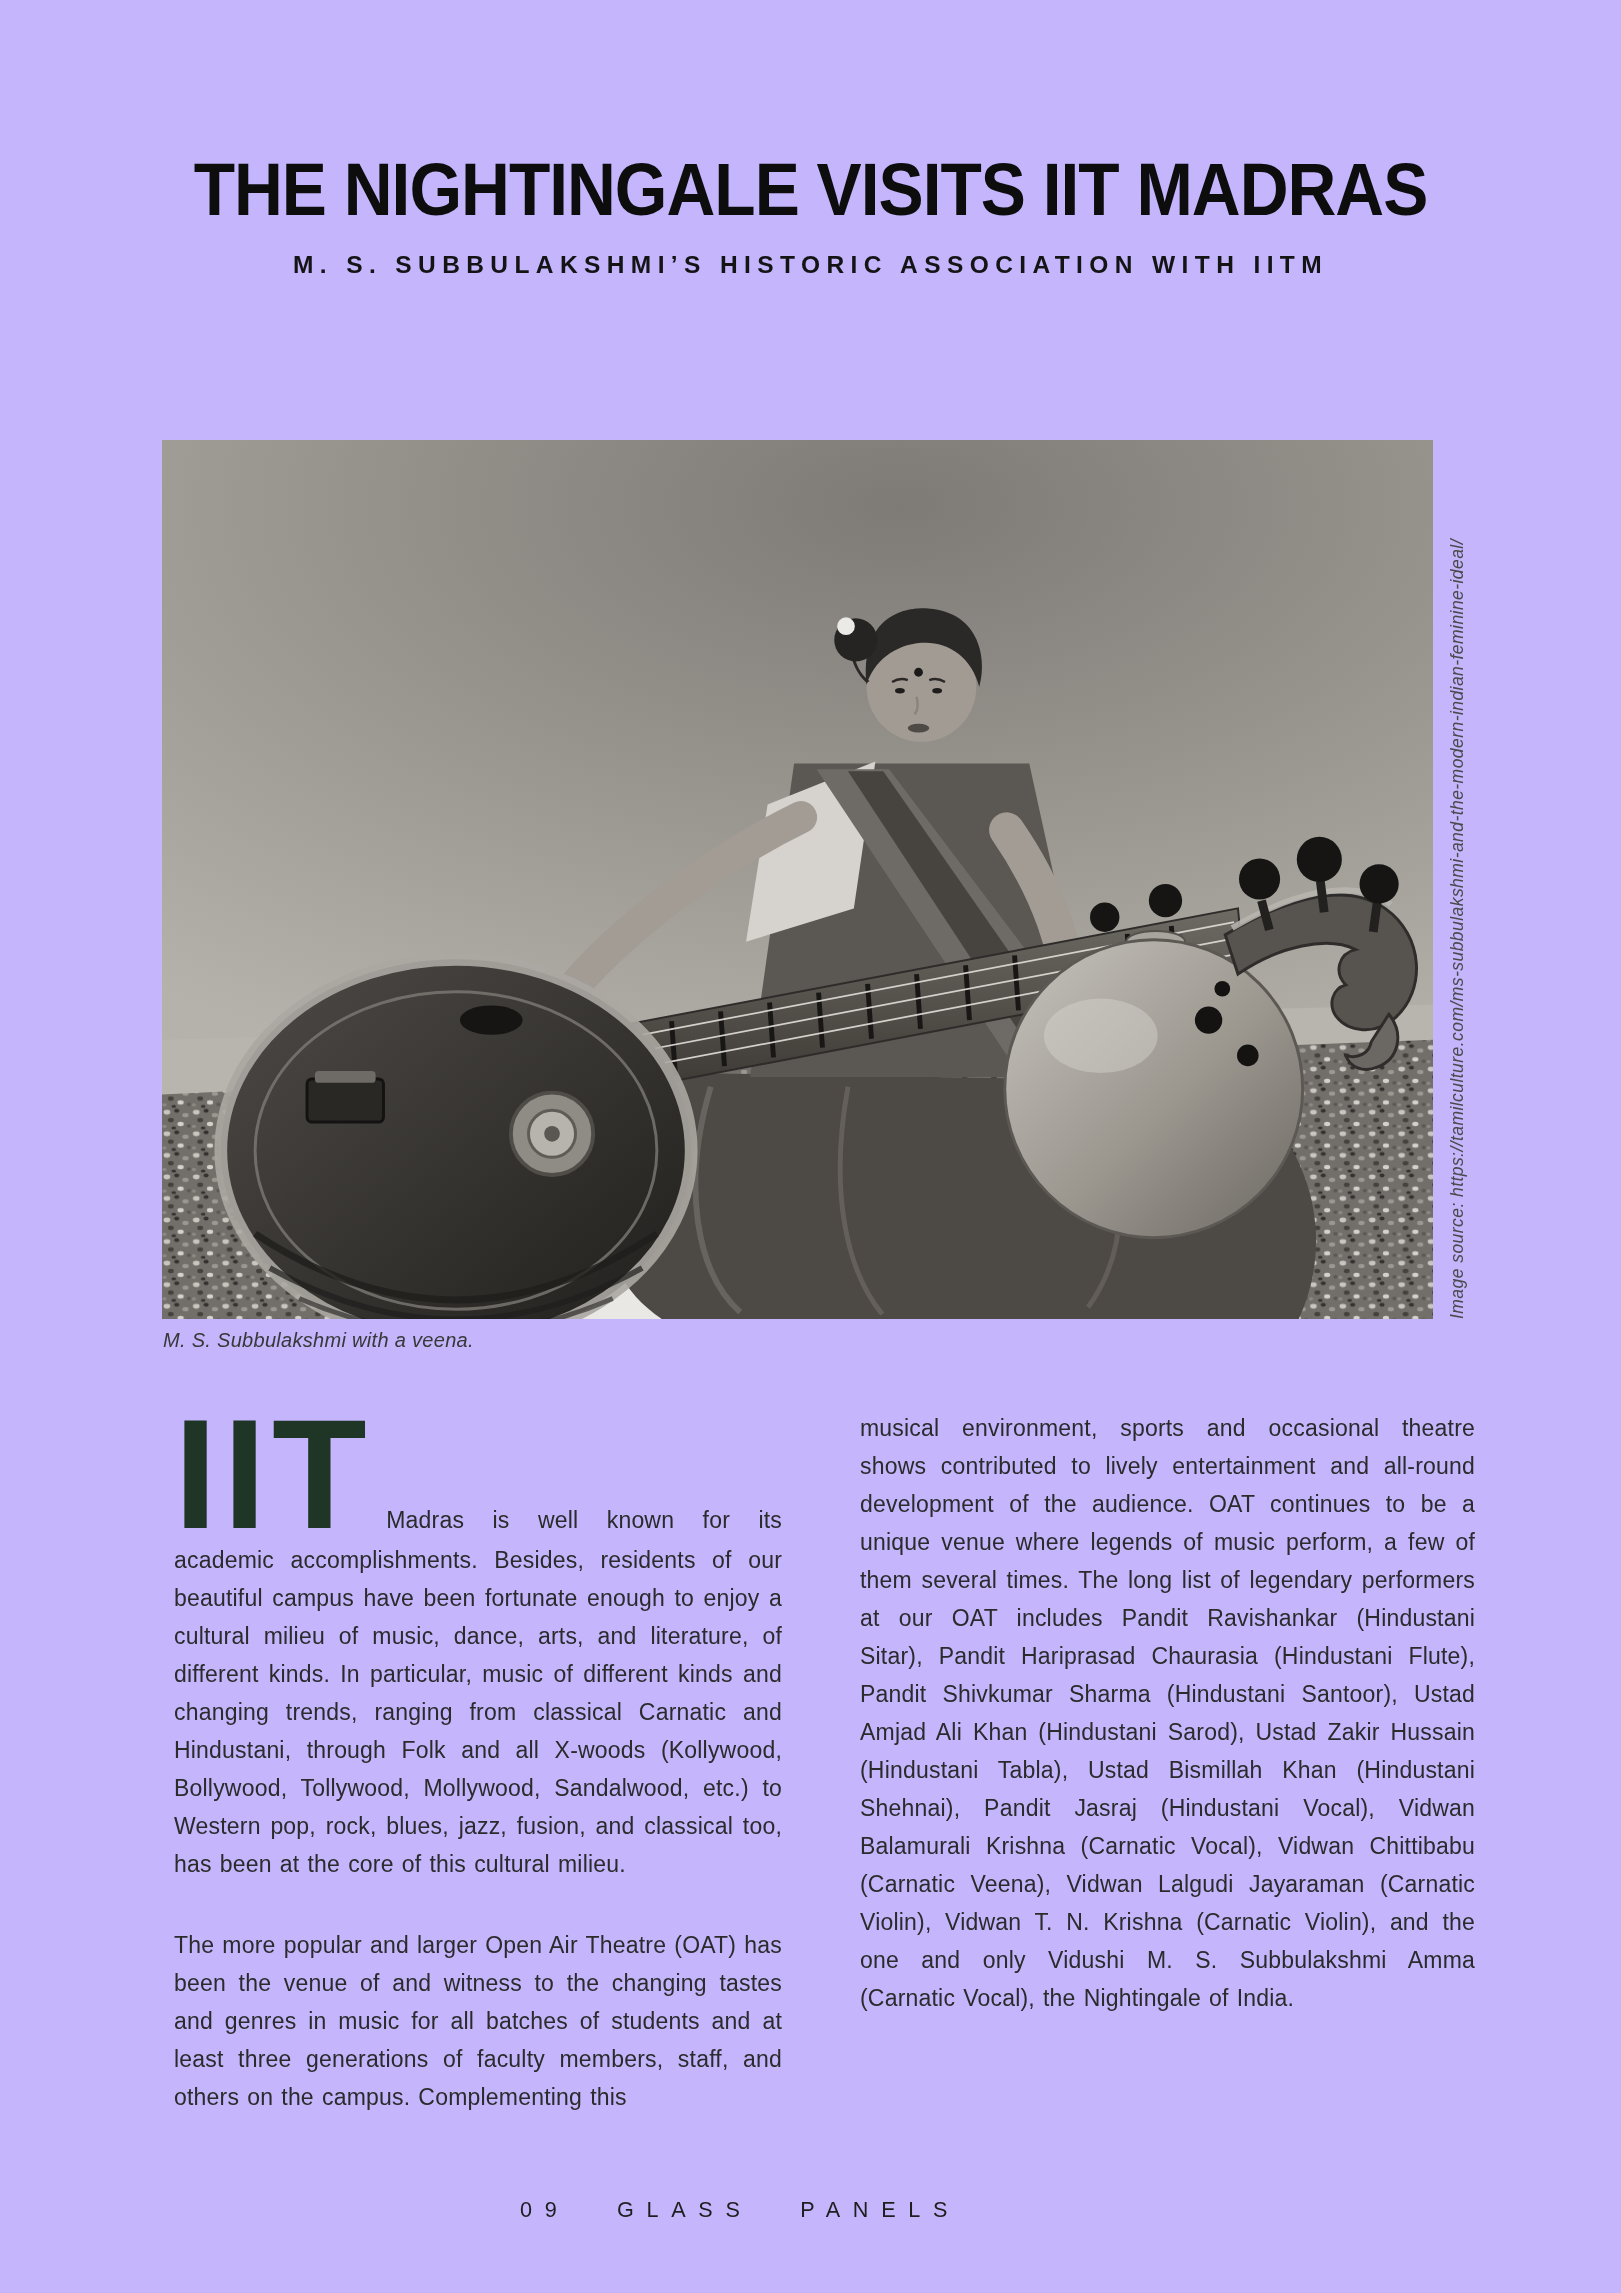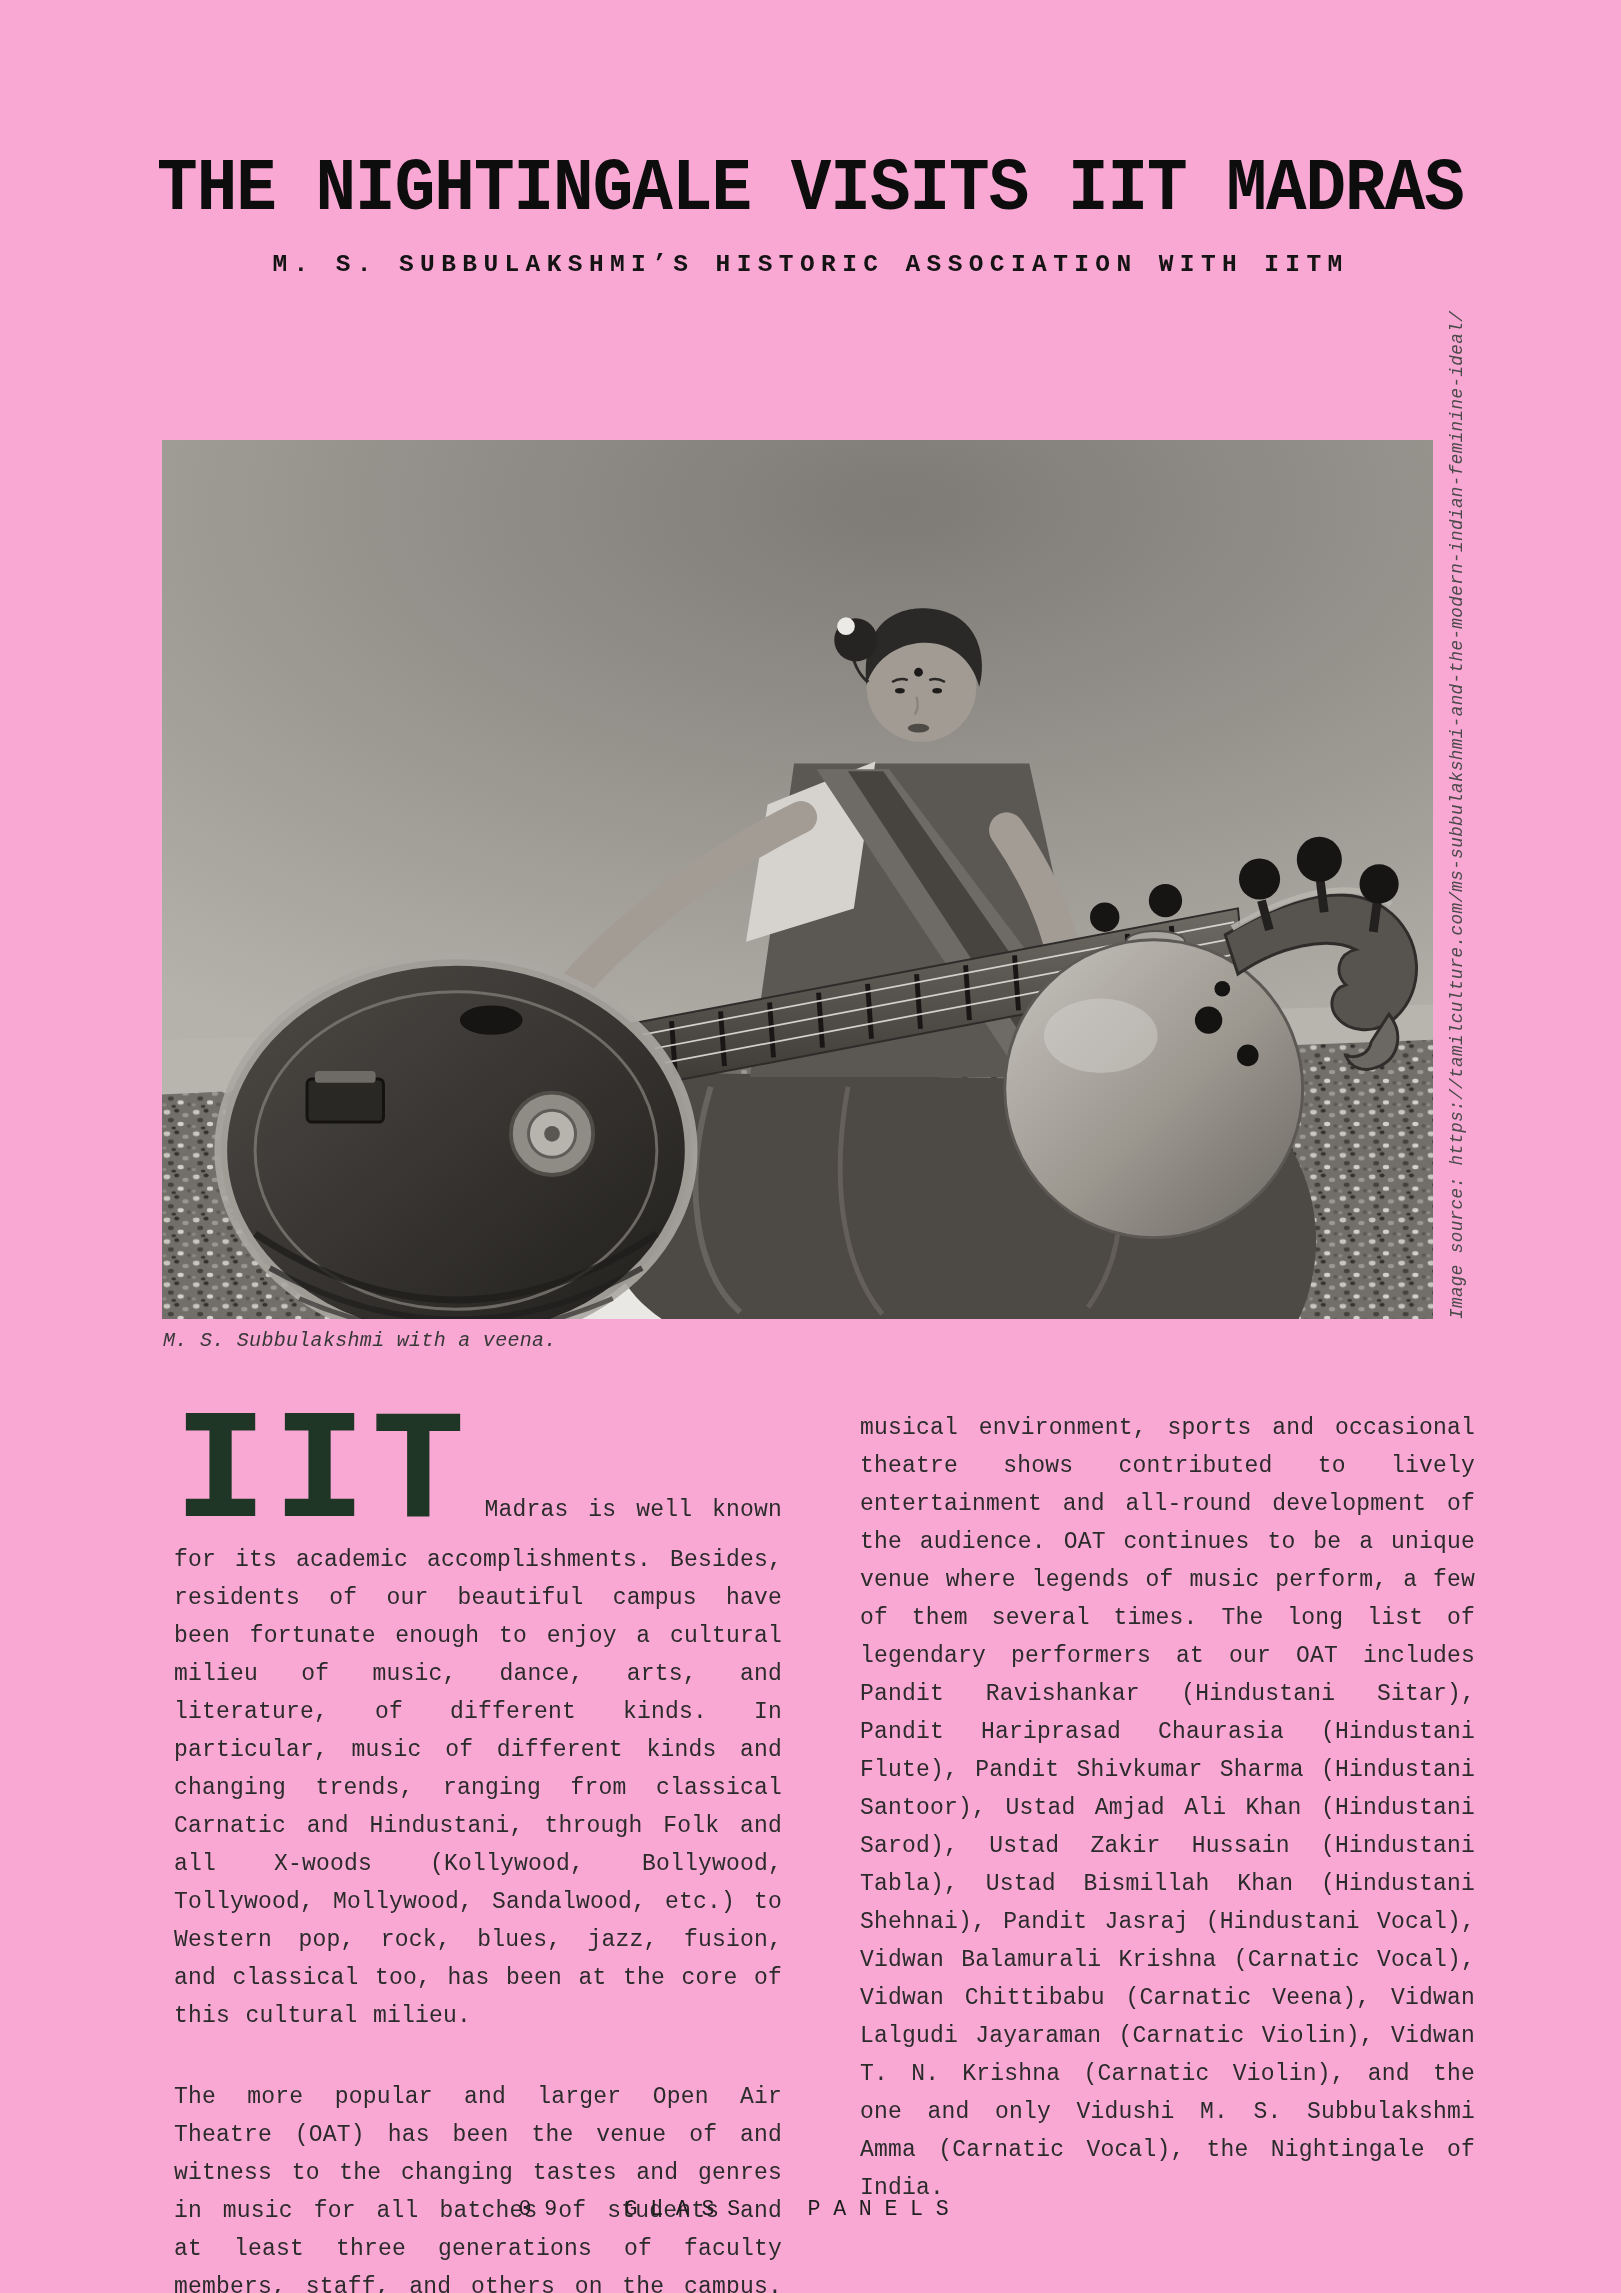--- a/index.html
+++ b/index.html
@@ -4,21 +4,21 @@
 <style>
   * { margin: 0; padding: 0; box-sizing: border-box; }
   html, body { background: #ffffff; }
   body {
     width: 1621px; height: 2294px;
     font-family: "Liberation Sans", sans-serif;
     color: #2b2b2b;
     position: relative;
     overflow: hidden;
   }
-  .page { position: absolute; inset: 0; background: #f9a8d4; font-family: Liberation Mono, monospace; }
+  .page { position: absolute; inset: 0; background: #c4b5fd; }
 
   .title {
     position: absolute; top: 147px; left: 0; width: 1621px;
     text-align: center;
     font-size: 69px; font-weight: 700; letter-spacing: -1px;
     color: #0d0d0d; white-space: nowrap;
     transform: scale(0.98, 1.08); transform-origin: center top;
   }
   .subtitle {
     position: absolute; top: 251px; left: 0; width: 1621px;

